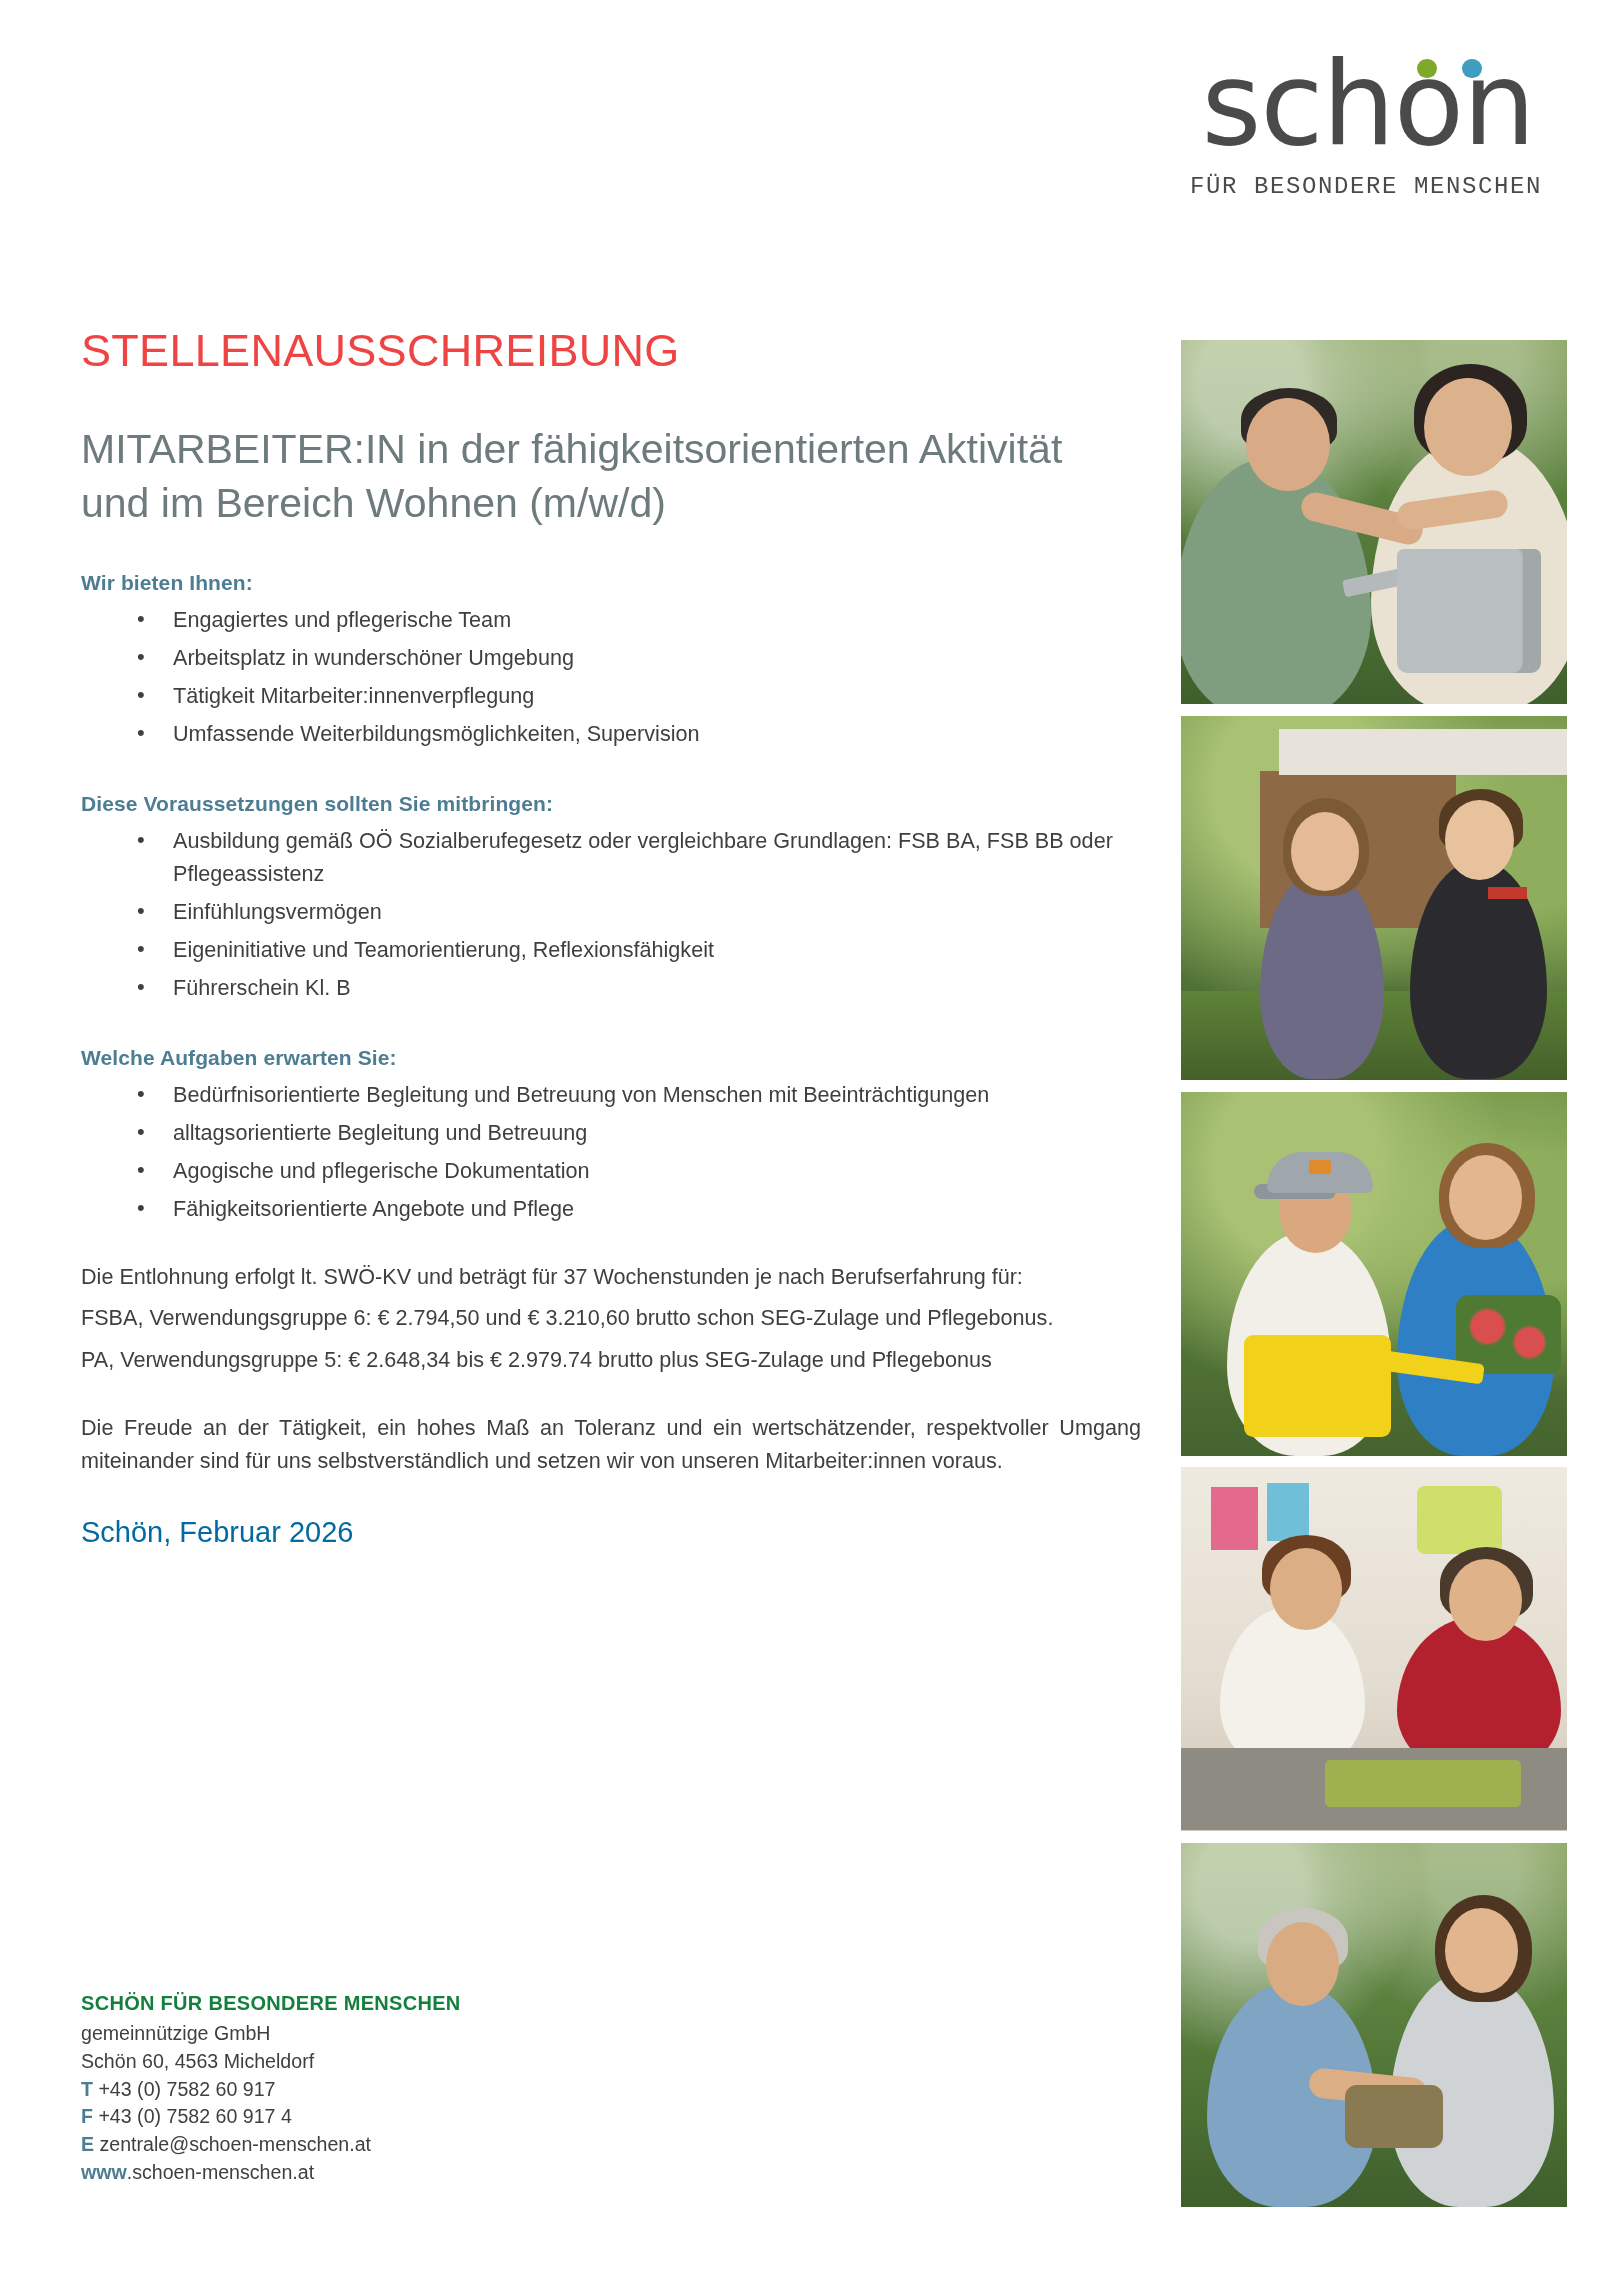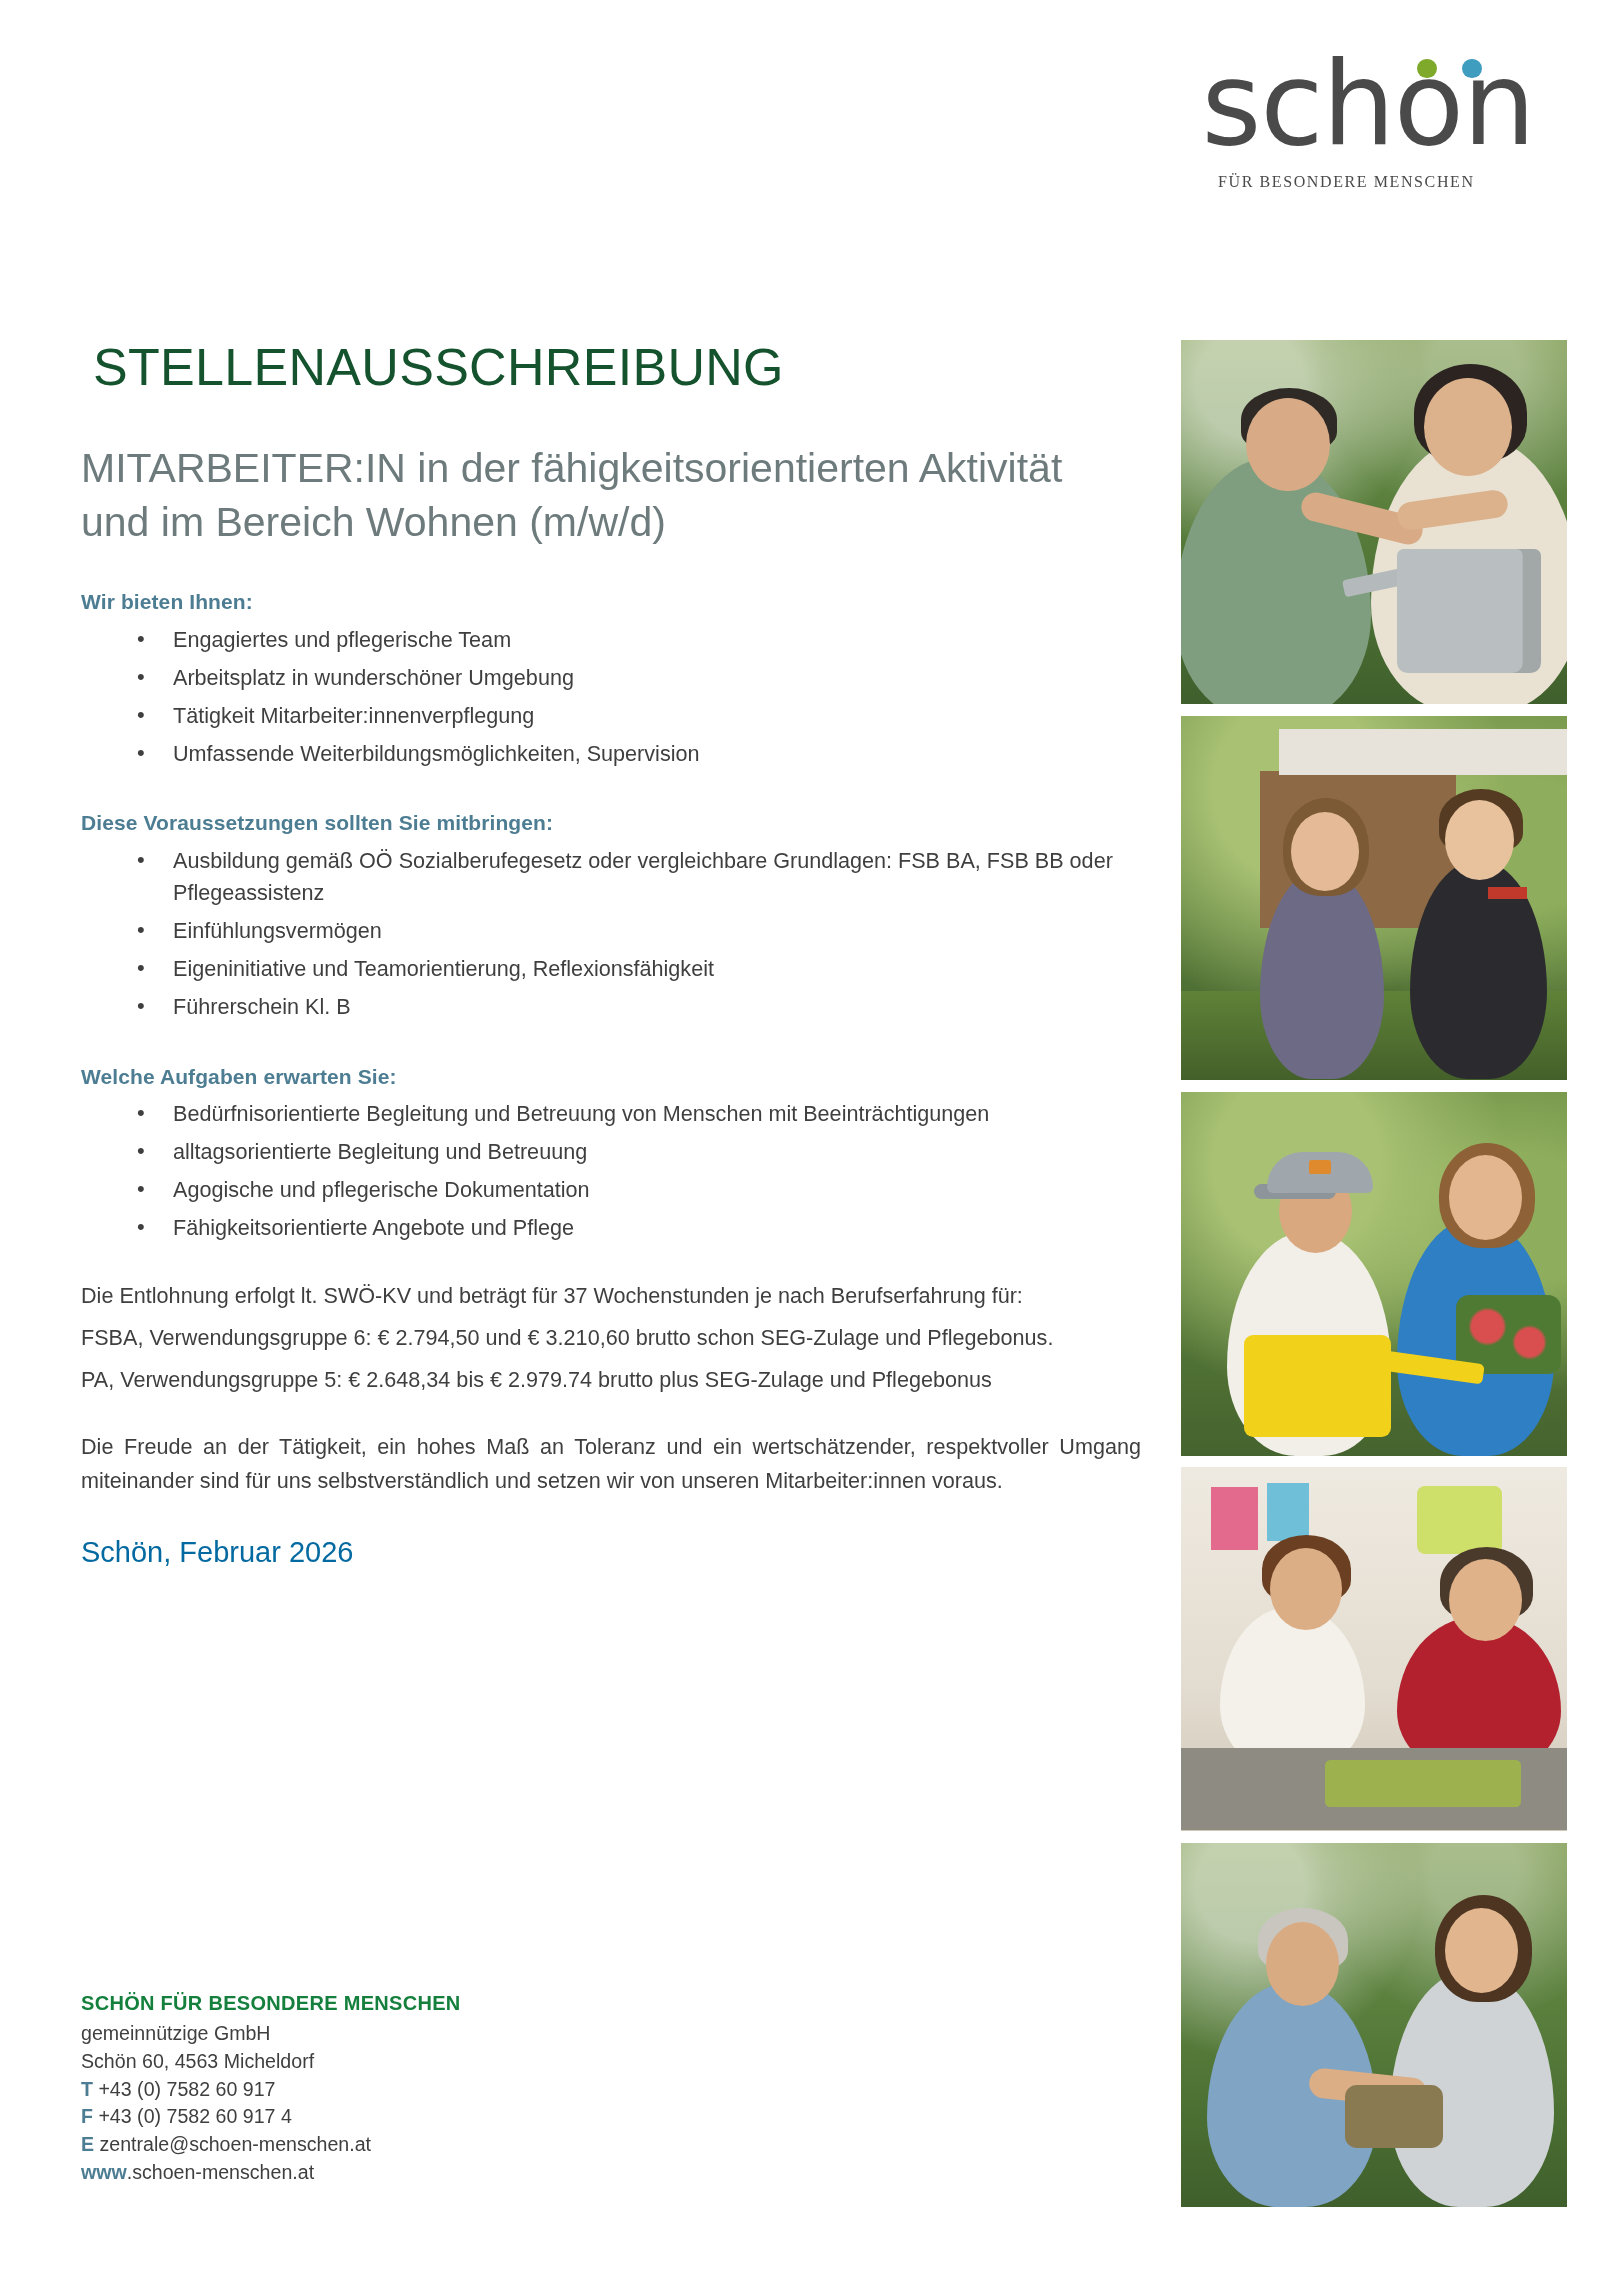--- a/index.html
+++ b/index.html
@@ -47,41 +47,41 @@
     width: 19.6px;
     height: 19.6px;
     border-radius: 50%;
     background: #7fa92b;
     top: 11.8px;
   }
   .logo-dot.left  { left: 239px; }
   .logo-dot.right { left: 284px; background: #3f9dc0; }
   .logo-sub {
     position: absolute;
-    left: 40px;
+    left: 12px;
     top: 126px;
-    font-size: 16px;
+    font-size: 24px;
     letter-spacing: 1.6px;
     color: #4a4a4a;
     font-weight: 400;
-    font-family: Liberation Serif, serif;
+    font-family: Liberation Mono, monospace;
   }
 
   
   .left-col {
     position: absolute;
     left: 81px;
     top: 327px;
     width: 1060px;
   }
   h1.doc-title {
-    margin: 12px;
-    font-size: 52px;
+    margin: 0;
+    font-size: 45px;
     font-weight: 400;
-    color: #14532d;
+    color: #ef4444;
     letter-spacing: 0.3px;
     line-height: 1.08;
   }
   h2.job-title {
     margin: 46px 0 0 0;
     font-size: 41px;
     font-weight: 400;
     color: #6e7b7d;
     line-height: 1.32;
   }

